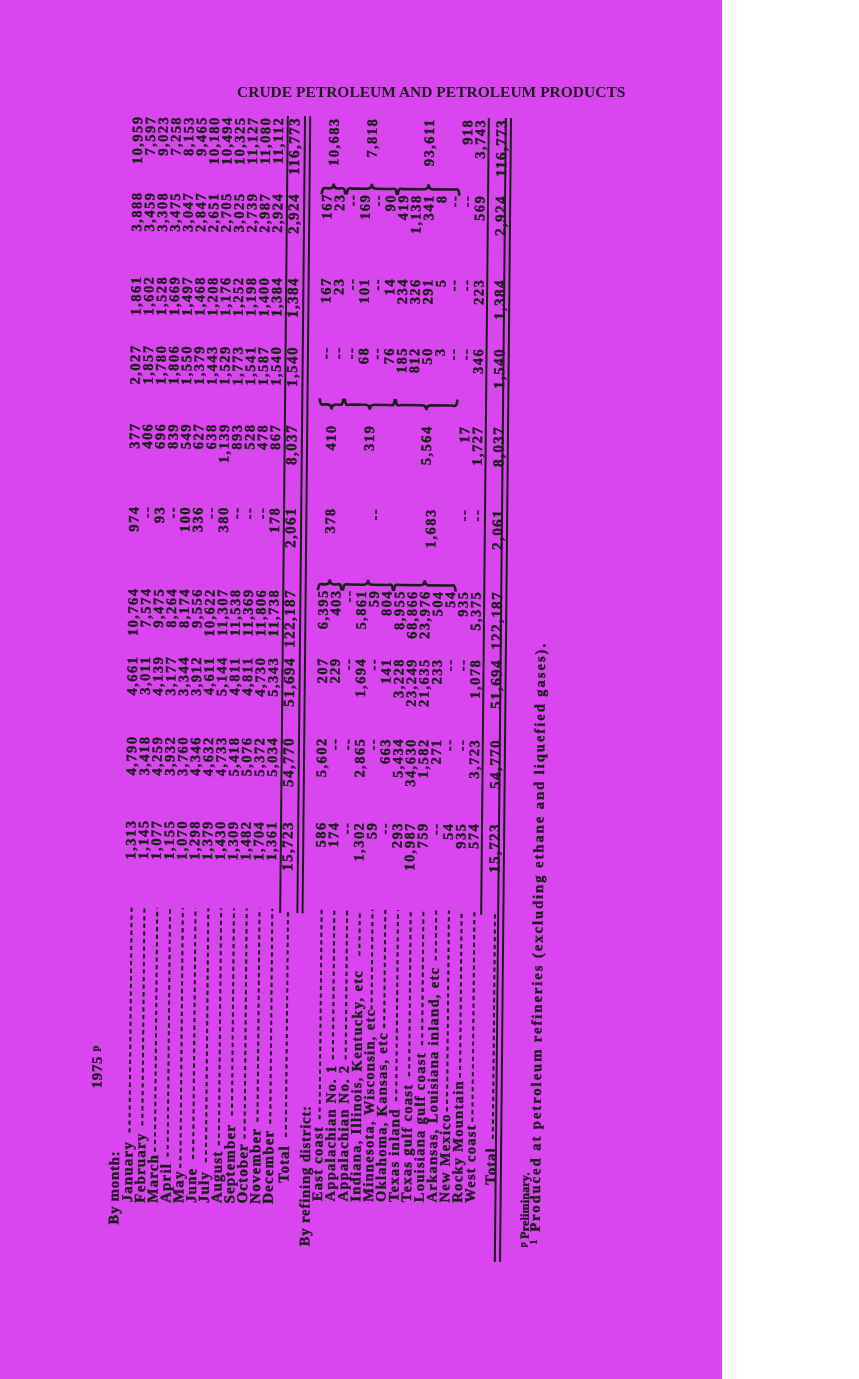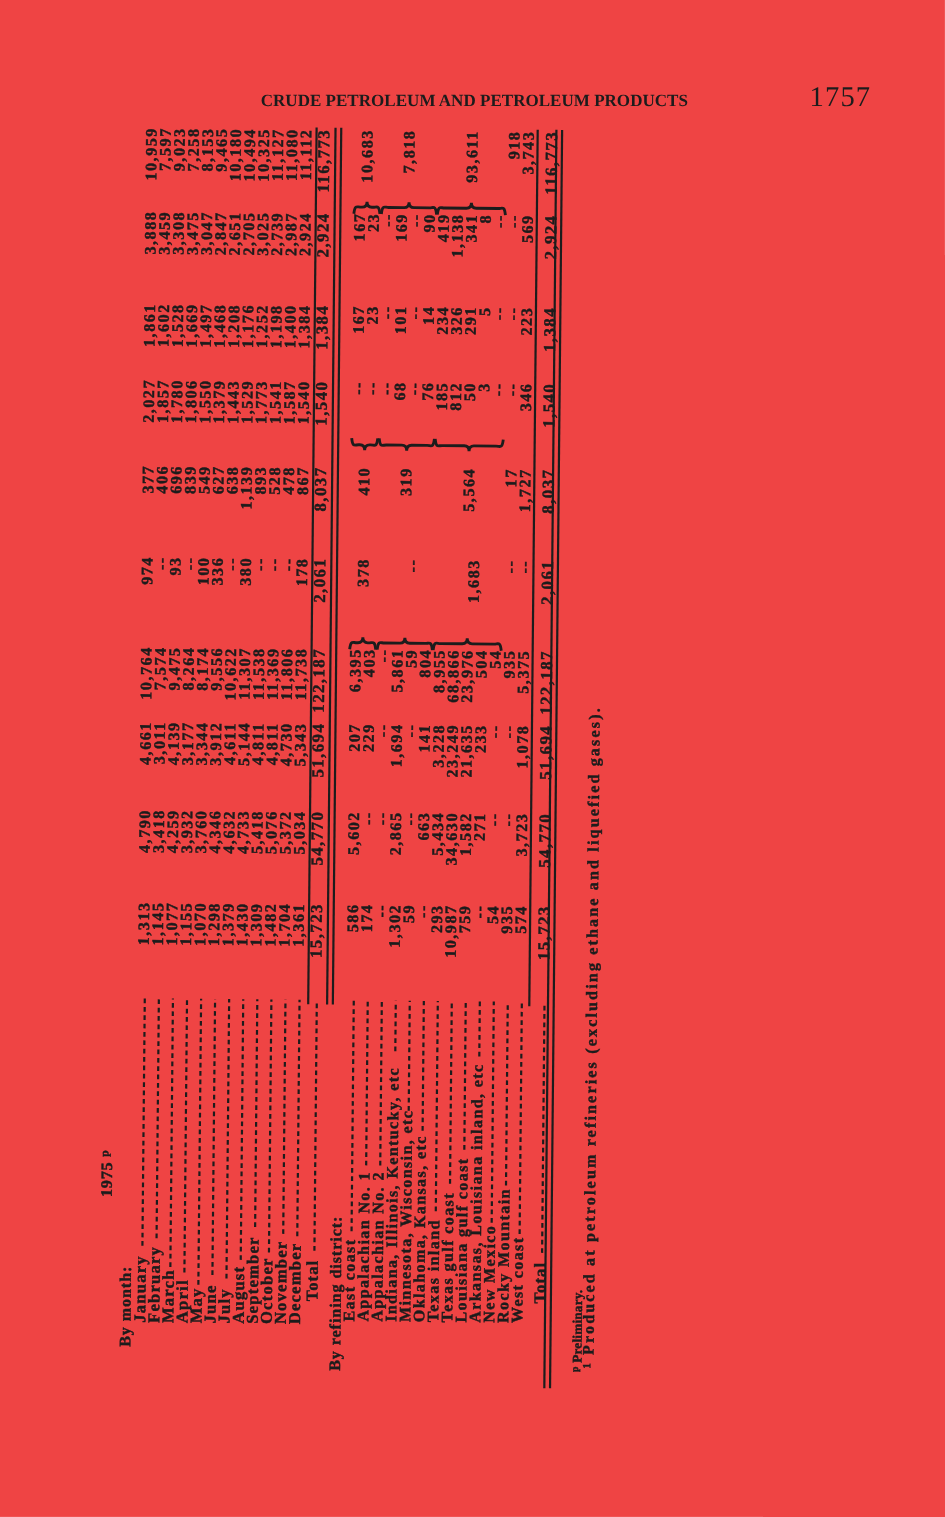--- a/index.html
+++ b/index.html
@@ -1,15 +1,15 @@
 <!DOCTYPE html>
 <html><head><meta charset="utf-8">
 <style>
 html,body{margin:0;padding:0;}
-#page{position:relative;width:859px;height:1379px;background:#ef4444;overflow:hidden;
+#page{position:relative;width:722px;height:1379px;background:#d946ef;overflow:hidden;
 font-family:"Liberation Serif",serif;}
 </style></head>
 <body>
 <div id="page">
 
 <div style="position:absolute;left:237px;top:83px;font-weight:bold;font-size:15.5px;letter-spacing:0px;color:#1c1c1c;white-space:nowrap;">CRUDE PETROLEUM AND PETROLEUM PRODUCTS</div>
 
 <div style="position:absolute;left:736px;top:73px;font-size:26px;letter-spacing:1px;color:#1c1c1c;">1757</div>
 
 <svg width="1270" height="480" viewBox="0 0 1270 480" style="position:absolute;left:77.5px;top:1347px;transform-origin:0 0;transform:rotate(-89.45deg);">

